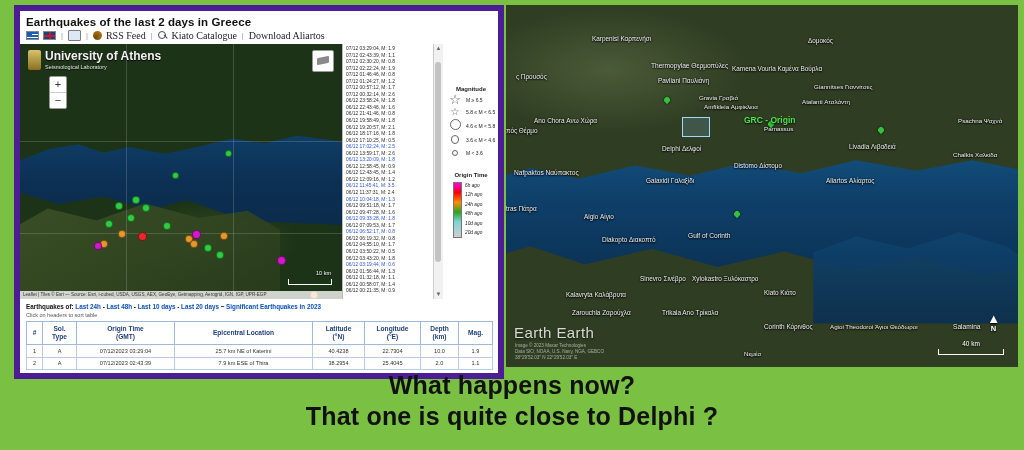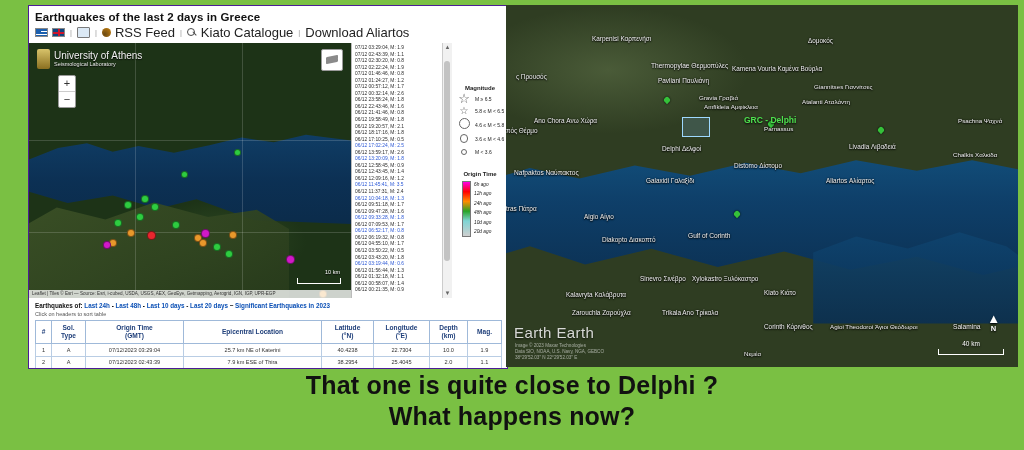--- a/index.html
+++ b/index.html
@@ -5,41 +5,41 @@
   html,body{margin:0;padding:0;}
   body{
     width:1024px;height:450px;
     background:#7ac043;
     font-family:"Liberation Sans", sans-serif;
     overflow:hidden;
     position:relative;
   }
   
   #left-panel{
-    position:absolute;left:28px;top:5px;width:478px;height:362px;
-    background:#ffffff;border:1px solid #4c1d95;overflow:hidden;
+    position:absolute;left:14px;top:5px;width:478px;height:362px;
+    background:#ffffff;border:6px solid #4c1d95;overflow:hidden;
   }
   #page-title{
     font-size:11.5px;font-weight:bold;color:#111;
     padding:5px 0 2px 6px;letter-spacing:.1px;
   }
   #toolbar{
     display:flex;align-items:center;gap:4px;padding:0 0 3px 6px;
     font-size:7.5px;color:#1a1a1a;
   }
   .flag{width:13px;height:9px;display:inline-block;position:relative;border:1px solid #888;box-sizing:border-box;}
   .flag-gr{background:repeating-linear-gradient(to bottom,#1b5fae 0 1.6px,#fff 1.6px 3.2px);}
   .flag-gr:before{content:"";position:absolute;left:0;top:0;width:5px;height:5px;background:#1b5fae;}
   .flag-uk{background:#11457e;}
   .flag-uk:before{content:"";position:absolute;left:0;top:3px;width:100%;height:2px;background:#cf142b;}
   .flag-uk:after{content:"";position:absolute;left:5px;top:0;width:2px;height:100%;background:#cf142b;}
   .tb-sep{color:#999;margin:0 1px;}
   .mon-icon{width:11px;height:9px;border:1px solid #7a7a7a;background:#dce9f5;display:inline-block;border-radius:1px;}
   .rss-icon{width:9px;height:9px;border-radius:50%;background:radial-gradient(circle at 30% 70%,#6b4a14,#c8820f);display:inline-block;}
-  .tb-link{color:#222;text-decoration:none;font-size:13px;white-space:nowrap;}
+  .tb-link{color:#222;text-decoration:none;font-size:10px;white-space:nowrap;font-family:Liberation Serif, serif;}
   .mag-glass{display:inline-block;width:10px;height:10px;position:relative;}
   .mag-glass:before{content:"";position:absolute;left:0;top:0;width:6px;height:6px;border:1.2px solid #4a4a4a;border-radius:50%;}
   .mag-glass:after{content:"";position:absolute;left:5px;top:5px;width:5px;height:1.2px;background:#4a4a4a;transform:rotate(45deg);}
 
   
   #map-region{position:relative;height:255px;display:flex;}
   #eq-map{
     position:relative;width:322px;height:255px;
     background:
       radial-gradient(ellipse 120px 60px at 60% 78%, #2f4a23 0%, #1d3317 70%),
@@ -57,21 +57,21 @@
     position:absolute;left:-10px;top:150px;width:270px;height:120px;
     background:linear-gradient(150deg,#3d5227,#273a1b);
     clip-path:polygon(0% 30%,14% 12%,32% 22%,50% 8%,70% 20%,88% 14%,100% 30%,100% 100%,0% 100%);
     opacity:.92;
   }
   #eq-map .grid-v,#eq-map .grid-h{position:absolute;background:rgba(255,255,255,.16);}
   #eq-map .grid-v{width:1px;height:100%;}
   #eq-map .grid-h{height:1px;width:100%;}
   #uoa-badge{position:absolute;left:8px;top:6px;display:flex;align-items:center;gap:4px;}
   #uoa-logo{width:13px;height:20px;background:linear-gradient(180deg,#d8c36a,#8a6f20);border-radius:2px;}
-  .uoa-t1{font-size:10px;color:#f2f2f2;font-weight:normal;text-shadow:0 1px 1px #000;line-height:1.1;}
+  .uoa-t1{font-size:12px;color:#f2f2f2;font-weight:bold;text-shadow:0 1px 1px #000;line-height:1.1;}
   .uoa-t2{font-size:5.5px;color:#e8e8e8;text-shadow:0 1px 1px #000;line-height:1.1;}
   #zoom-ctl{position:absolute;left:29px;top:32px;width:16px;background:#fff;border:1px solid #9a9a9a;border-radius:2px;}
   #zoom-ctl div{height:15px;line-height:15px;text-align:center;font-size:11px;color:#333;cursor:pointer;}
   #zoom-in{border-bottom:1px solid #ccc;}
   #layers-ctl{position:absolute;right:8px;top:6px;width:20px;height:20px;background:#fff;border:1px solid #9a9a9a;border-radius:2px;display:flex;align-items:center;justify-content:center;}
   .layer-glyph{width:12px;height:9px;position:relative;}
   .layer-glyph span{position:absolute;left:0;width:12px;height:4px;background:#8a8a8a;transform:skewY(-12deg);border-radius:1px;}
   .eqdot{position:absolute;border-radius:50%;border:1px solid rgba(0,0,0,.45);}
   #scalebar{position:absolute;right:10px;bottom:14px;width:42px;border:1px solid #fff;border-top:none;height:5px;}
   #scalebar span{position:absolute;right:0;top:-9px;font-size:5.5px;color:#fff;text-shadow:0 1px 1px #000;white-space:nowrap;}
@@ -445,33 +445,33 @@
       <div class="ge-lbl" style="left: 238px; top: 345px; font-size: 6.2px;">Νεμέα</div>
     </div>
   <div id="ge-pins">
       <div class="ge-pin" style="left: 158px; top: 92px;"></div>
       <div class="ge-pin" style="left: 262px; top: 116px;"></div>
       <div class="ge-pin" style="left: 228px; top: 206px;"></div>
       <div class="ge-pin" style="left: 372px; top: 122px;"></div>
     </div>
 
   <div id="delphi-box" style="left:176px;top:112px"></div>
-  <div id="delphi-label" style="left:238px;top:110px">GRC - Delphi</div>
+  <div id="delphi-label" style="left:238px;top:110px">GRC - Origin</div>
 
   <div id="ge-watermark">Earth Earth</div>
   <div id="ge-credits">
     <div>Image © 2023 Maxar Technologies</div>
     <div>Data SIO, NOAA, U.S. Navy, NGA, GEBCO</div>
     <div>38°29'52.03" N  22°29'52.03" E</div>
   </div>
   <div id="ge-compass">
     <div class="arrow">▲</div>
     <div class="n">N</div>
   </div>
   <div id="ge-scale">
     <span>40 km</span>
   </div>
 </div>
 
 <div id="caption">
+  <div>What happens now?</div>
   <div>That one is quite close to Delphi ?</div>
-  <div>What happens now?</div>
 </div>
 
 </body></html>

